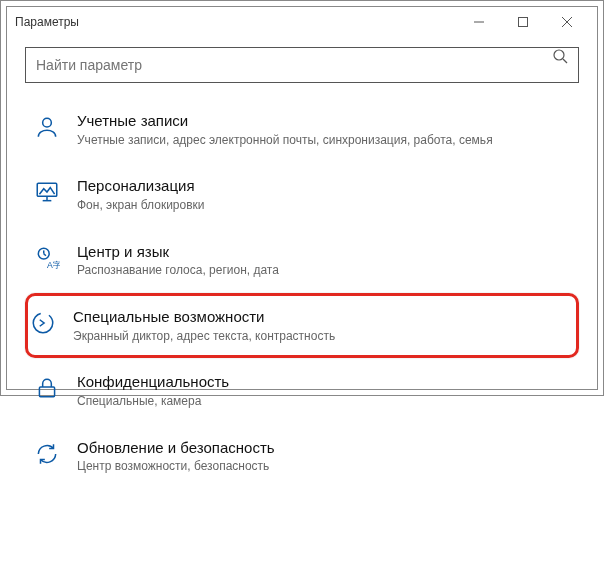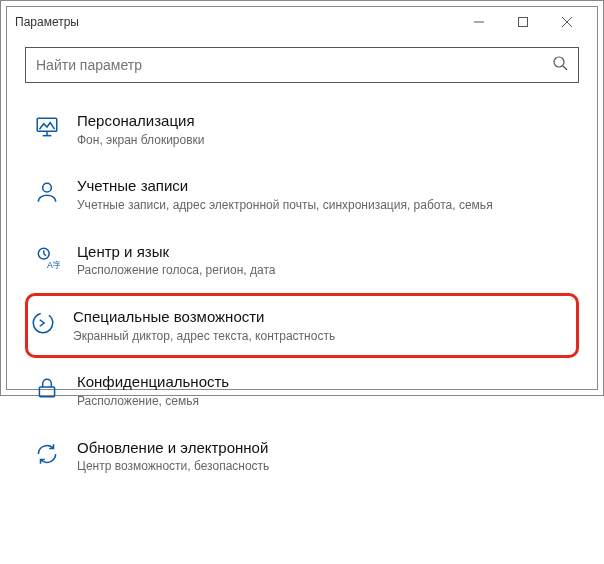--- a/index.html
+++ b/index.html
@@ -41,21 +41,20 @@
       align-items: center;
       justify-content: center;
       color: #555;
     }
     .titlebar .ctl svg { stroke: #555; stroke-width: 1; fill: none; }
     .search-wrap {
       padding: 10px 18px 4px 18px;
     }
     .search {
       display: flex;
-      align-items: center;
       border: 1px solid #555;
       height: 36px;
       padding: 0 10px;
     }
     .search input {
       flex: 1;
       border: none;
       outline: none;
       font-size: 14px;
       color: #333;
@@ -143,57 +142,57 @@
           </svg>
         </span>
       </div>
     </div>
 
     <div class="list">
 
       <div class="item">
         <span class="icon">
           <svg width="26" height="26" viewBox="0 0 24 24" fill="none" stroke-width="1.4">
+            <circle cx="12" cy="8" r="4"></circle>
+            <path d="M4 21c0-4 4-6 8-6s8 2 8 6"></path>
+          </svg>
+        </span>
+        <div class="txt">
+          <div class="title">Учетные записи</div>
+          <div class="sub">Учетные записи, адрес электронной почты, синхронизация, работа, семья</div>
+        </div>
+      </div>
+
+      <div class="item">
+        <span class="icon">
+          <svg width="26" height="26" viewBox="0 0 24 24" fill="none" stroke-width="1.4">
             <rect x="3" y="4" width="18" height="12" rx="1"></rect>
             <line x1="8" y1="20" x2="16" y2="20"></line>
               <line x1="12" y1="16" x2="12" y2="20"></line>
             <path d="M5 14 l4 -5 l3 3 l3 -4 l4 6"></path>
           </svg>
         </span>
         <div class="txt">
           <div class="title">Персонализация</div>
           <div class="sub">Фон, экран блокировки</div>
         </div>
       </div>
 
       <div class="item">
         <span class="icon">
           <svg width="26" height="26" viewBox="0 0 24 24" fill="none" stroke-width="1.4">
-            <circle cx="12" cy="8" r="4"></circle>
-            <path d="M4 21c0-4 4-6 8-6s8 2 8 6"></path>
-          </svg>
-        </span>
-        <div class="txt">
-          <div class="title">Учетные записи</div>
-          <div class="sub">Учетные записи, адрес электронной почты, синхронизация, работа, семья</div>
-        </div>
-      </div>
-
-      <div class="item">
-        <span class="icon">
-          <svg width="26" height="26" viewBox="0 0 24 24" fill="none" stroke-width="1.4">
             <circle cx="9" cy="8" r="5"></circle>
             <line x1="9" y1="5" x2="9" y2="8"></line>
               <line x1="9" y1="8" x2="11" y2="10"></line>
             <text x="12" y="21" font-size="8" fill="#0c5aa6" stroke="none">A字</text>
           </svg>
         </span>
         <div class="txt">
           <div class="title">Центр и язык</div>
-          <div class="sub">Расположение голоса, регион, дата</div>
+          <div class="sub">Распознавание голоса, регион, дата</div>
         </div>
       </div>
 
       <div class="item highlighted">
         <span class="icon">
           <svg width="26" height="26" viewBox="0 0 24 24" fill="none" stroke-width="1.4">
             <circle cx="12" cy="12" r="9" stroke-dasharray="40 8"></circle>
             <path d="M9 9 l4 3 l-4 3"></path>
           </svg>
         </span>
@@ -205,34 +204,34 @@
 
       <div class="item">
         <span class="icon">
           <svg width="26" height="26" viewBox="0 0 24 24" fill="none" stroke-width="1.4">
             <rect x="5" y="11" width="14" height="9" rx="1"></rect>
             <path d="M8 11 V8 a4 4 0 0 1 8 0 v3"></path>
           </svg>
         </span>
         <div class="txt">
           <div class="title">Конфиденциальность</div>
-          <div class="sub">Расположение, семья</div>
+          <div class="sub">Специальные, камера</div>
         </div>
       </div>
 
       <div class="item">
         <span class="icon">
           <svg width="26" height="26" viewBox="0 0 24 24" fill="none" stroke-width="1.4">
             <path d="M4 12a8 8 0 0 1 14-5"></path>
             <path d="M20 12a8 8 0 0 1-14 5"></path>
             <polyline points="18 3 18 7 14 7"></polyline>
             <polyline points="6 21 6 17 10 17"></polyline>
           </svg>
         </span>
         <div class="txt">
-          <div class="title">Обновление и электронной</div>
+          <div class="title">Обновление и безопасность</div>
           <div class="sub">Центр возможности, безопасность</div>
         </div>
       </div>
 
     </div>
   </div>
 </div>
 
 </body></html>

